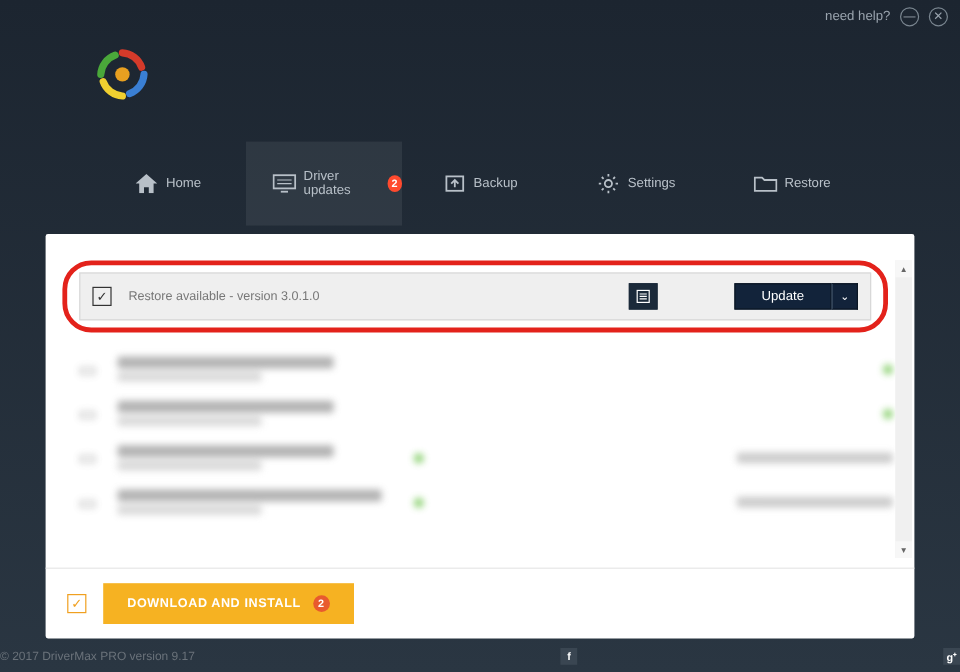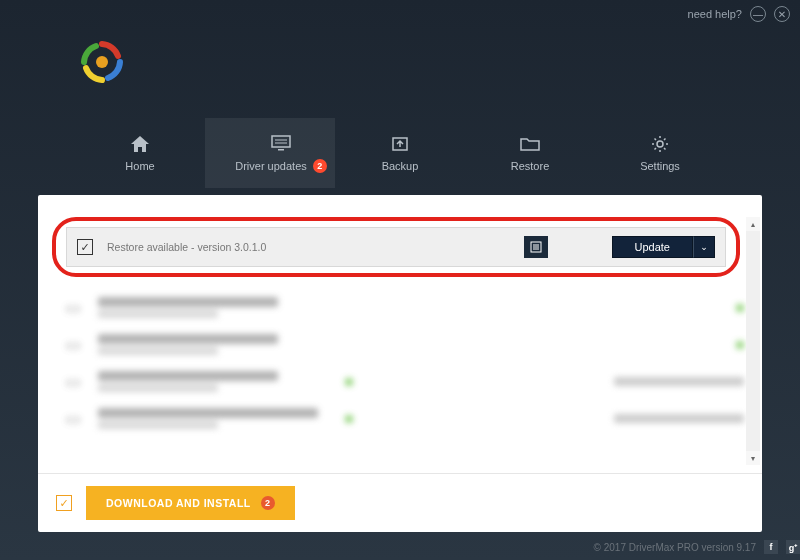--- a/index.html
+++ b/index.html
@@ -10,21 +10,21 @@
 .win-btn { width: 16px; height: 16px; border: 1px solid #7a8690; border-radius: 50%; display: flex; align-items: center; justify-content: center; font-size: 10px; color: #9aa4ae; cursor: pointer; }
 
 .brand { position: absolute; top: 40px; left: 80px; display: flex; align-items: center; gap: 14px; }
 .logo-swirl { width: 44px; height: 44px; position: relative; }
 .logo-swirl svg { width: 44px; height: 44px; }
 .brand-text { color: #e8ecef; }
 .brand-text .title { font-size: 20px; font-weight: 400; letter-spacing: 0.5px; }
 .brand-text .subtitle { font-size: 10px; color: #8a949e; margin-top: 2px; }
 
 .navbar { position: absolute; top: 118px; left: 0; right: 0; height: 70px; display: flex; justify-content: center; gap: 0; }
-.nav-item { width: 130px; display: flex; flex-direction: column; align-items: center; justify-content: center; gap: 6px; color: #b8c0c8; font-size: 11px; cursor: pointer; position: relative; }
+.nav-item { width: 130px; display: flex; flex-direction: row; align-items: center; justify-content: center; gap: 6px; color: #b8c0c8; font-size: 11px; cursor: pointer; position: relative; }
 .nav-item.active { background: rgba(255,255,255,0.07); padding-left: 22px; }
 .nav-item .nav-icon { width: 20px; height: 20px; display: flex; align-items: center; justify-content: center; }
 .nav-label-row { display: flex; align-items: center; gap: 6px; }
 .badge { background: #ff4a2e; color: #fff; font-size: 9px; width: 14px; height: 14px; border-radius: 50%; display: flex; align-items: center; justify-content: center; font-weight: bold; }
 
 .content { position: absolute; top: 195px; left: 38px; right: 38px; bottom: 28px; background: #fff; border-radius: 2px; display: flex; flex-direction: column; }
 
 .list-area { flex: 1; padding: 22px 8px 8px 14px; position: relative; overflow: hidden; }
 .scrollbar { position: absolute; right: 2px; top: 22px; bottom: 8px; width: 14px; background: #f0f0f0; }
 .scrollbar .arrow { width: 14px; height: 14px; display: flex; align-items: center; justify-content: center; font-size: 8px; color: #666; cursor: pointer; background: #f7f7f7; }
@@ -47,21 +47,21 @@
 .row.blurred .info .name { background: #999; height: 10px; width: 180px; border-radius: 2px; }
 .row.blurred .info .sub { background: #ccc; height: 8px; width: 120px; margin-top: 3px; border-radius: 2px; }
 .dot-green { width: 8px; height: 8px; background: #5fbf3a; border-radius: 50%; display: inline-block; }
 .row.blurred .right-text { width: 130px; height: 9px; background: #bbb; border-radius: 2px; }
 
 .bottom-bar { border-top: 1px solid #e6e6e6; padding: 12px 18px; display: flex; align-items: center; gap: 14px; }
 .bottom-bar .chk { width: 16px; height: 16px; border: 1.5px solid #f0a020; display: flex; align-items: center; justify-content: center; font-size: 11px; color: #f0a020; cursor: pointer; }
 .dl-btn { background: #f6b222; color: #fff; font-size: 10.5px; letter-spacing: 0.5px; padding: 10px 20px; display: flex; align-items: center; gap: 10px; cursor: pointer; font-weight: 600; }
 .dl-btn .badge { background: #e85a2e; }
 
-.footer { position: absolute; bottom: 6px; left: 0; right: 0; text-align: center; font-size: 10px; color: #6a727a; display: flex; justify-content: flex-end; align-items: center; gap: 8px; }
+.footer { position: absolute; bottom: 6px; left: 0; right: 0; text-align: center; font-size: 10px; color: #6a727a; display: flex; justify-content: space-between; align-items: center; gap: 8px; }
 .footer .social { width: 14px; height: 14px; background: #3a4652; display: inline-flex; align-items: center; justify-content: center; color: #fff; font-size: 9px; font-weight: bold; }
 </style>
 </head>
 <body>
 
 <div class="topbar">
   <span class="help">need help?</span>
   <div class="win-btn">—</div>
   <div class="win-btn">✕</div>
 </div>
@@ -109,37 +109,37 @@
           <rect x="2" y="2" width="14" height="12" stroke="#b8c0c8" stroke-width="1.5" fill="none"></rect>
           <path d="M9 11 L9 5 M6 8 L9 5 L12 8" stroke="#b8c0c8" stroke-width="1.5" fill="none"></path>
         </svg>
       </div>
     <div class="nav-label-row">
         <span>Backup</span>
       </div>
   </div>
   <div class="nav-item">
     <div class="nav-icon">
-        <svg width="20" height="14" viewBox="0 0 20 14">
-          <path d="M1 2 L7 2 L9 4 L19 4 L19 13 L1 13 Z" stroke="#b8c0c8" stroke-width="1.5" fill="none"></path>
-        </svg>
-      </div>
-    <div class="nav-label-row">
-        <span>Restore</span>
-      </div>
-  </div>
-  <div class="nav-item">
-    <div class="nav-icon">
         <svg width="18" height="18" viewBox="0 0 18 18">
           <circle cx="9" cy="9" r="3" stroke="#b8c0c8" stroke-width="1.5" fill="none"></circle>
           <path d="M9 1 L9 3 M9 15 L9 17 M1 9 L3 9 M15 9 L17 9 M3.5 3.5 L5 5 M13 13 L14.5 14.5 M3.5 14.5 L5 13 M13 5 L14.5 3.5" stroke="#b8c0c8" stroke-width="1.5"></path>
         </svg>
       </div>
     <div class="nav-label-row">
         <span>Settings</span>
+      </div>
+  </div>
+  <div class="nav-item">
+    <div class="nav-icon">
+        <svg width="20" height="14" viewBox="0 0 20 14">
+          <path d="M1 2 L7 2 L9 4 L19 4 L19 13 L1 13 Z" stroke="#b8c0c8" stroke-width="1.5" fill="none"></path>
+        </svg>
+      </div>
+    <div class="nav-label-row">
+        <span>Restore</span>
       </div>
   </div>
 </div>
 
 <div class="content">
   <div class="list-area">
 
     <div class="highlighted">
       <div class="row selected">
         <div class="chk">✓</div>

